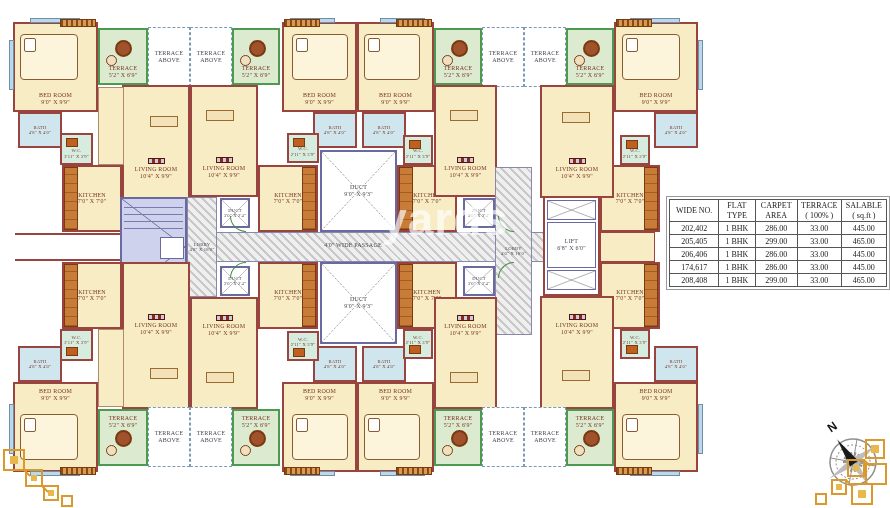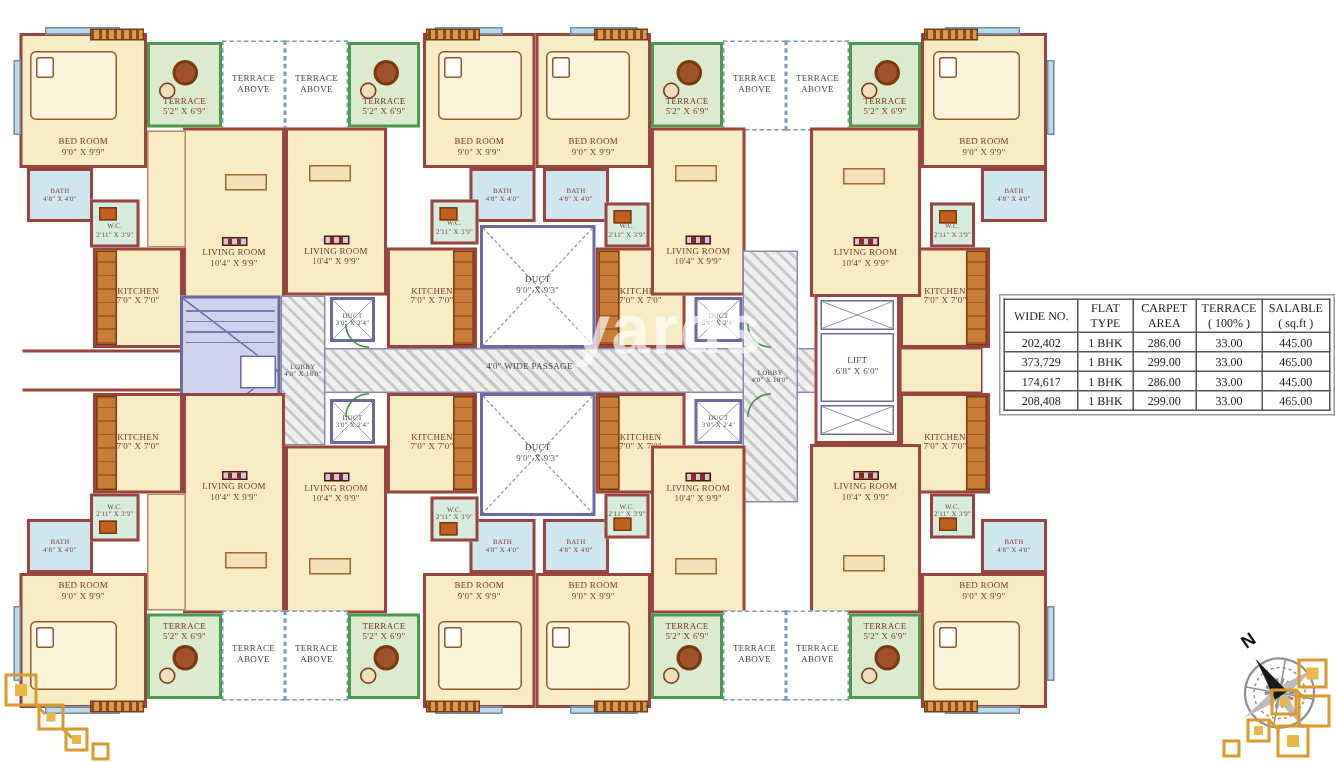--- a/index.html
+++ b/index.html
@@ -523,25 +523,32 @@
       </thead>
       <tbody>
           <tr>
             <td>202,402</td>
             <td>1 BHK</td>
             <td>286.00</td>
             <td>33.00</td>
             <td>445.00</td>
           </tr>
           <tr>
-            <td>373,729</td>
+            <td>205,405</td>
             <td>1 BHK</td>
             <td>299.00</td>
             <td>33.00</td>
             <td>465.00</td>
+          </tr>
+          <tr>
+            <td>206,406</td>
+            <td>1 BHK</td>
+            <td>286.00</td>
+            <td>33.00</td>
+            <td>445.00</td>
           </tr>
           <tr>
             <td>174,617</td>
             <td>1 BHK</td>
             <td>286.00</td>
             <td>33.00</td>
             <td>445.00</td>
           </tr>
           <tr>
             <td>208,408</td>

